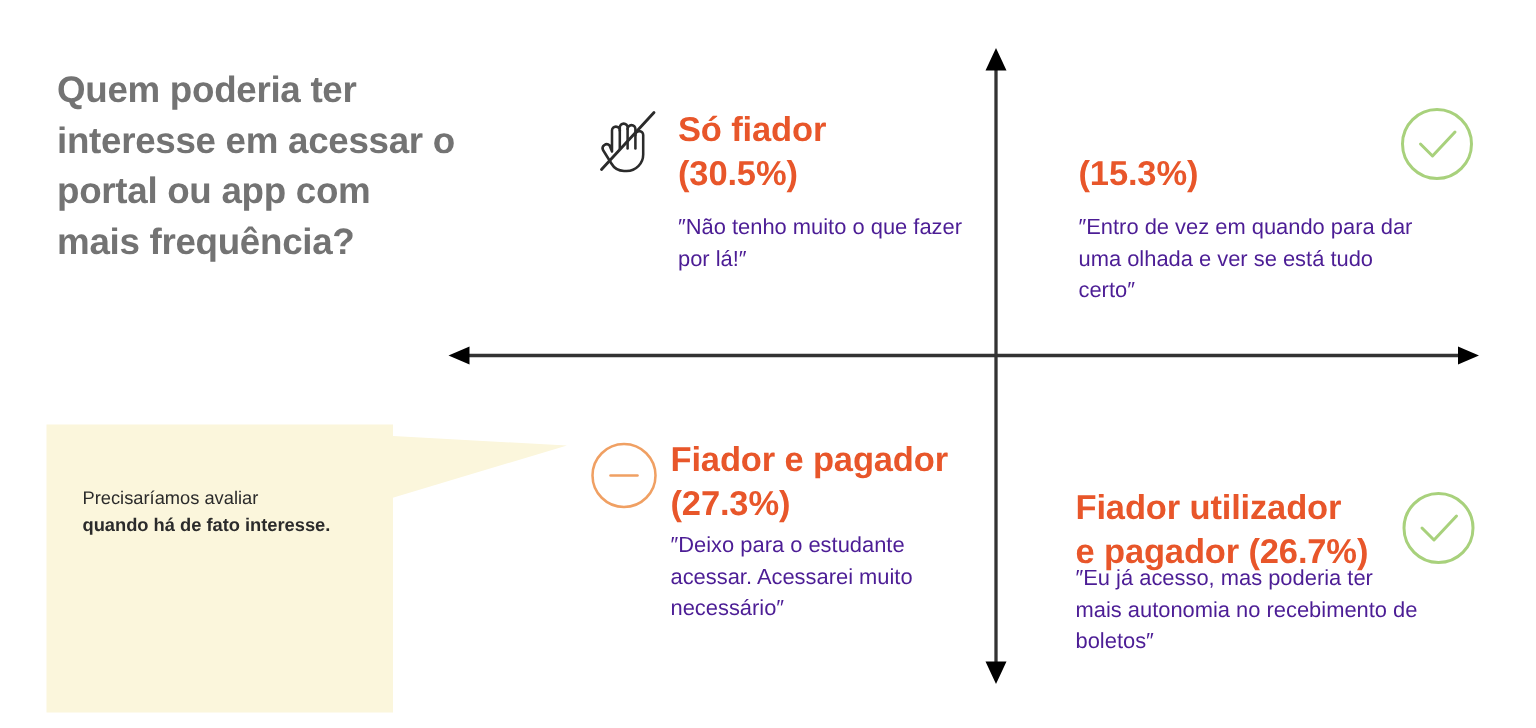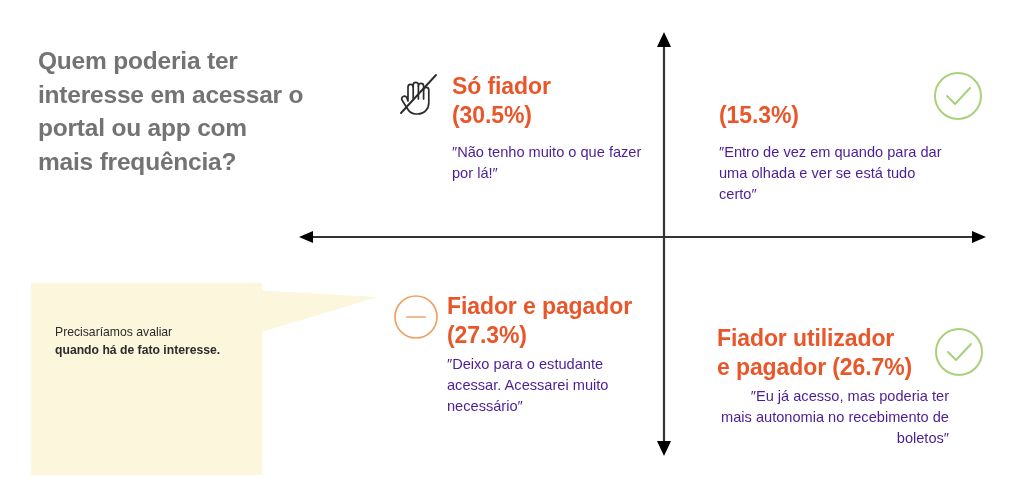--- a/index.html
+++ b/index.html
@@ -72,21 +72,21 @@
 
   #q-tr { left: 719px; top: 72px; width: 215px; }
   #q-tr .q-quote { position: absolute; left: 0px; top: 70px; width: 230px; }
   #icon-check-tr { position: absolute; left: 214px; top: -1px; }
 
   #q-bl { left: 447px; top: 292px; width: 200px; }
   #q-bl .q-quote { position: absolute; left: 0px; top: 62px; width: 175px; }
   #icon-minus { position: absolute; left: -54px; top: 2px; }
 
   #q-br { left: 717px; top: 280px; width: 215px; margin-top: 44px; }
-  #q-br .q-quote { position: absolute; left: 0px; top: 62px; width: 232px; text-align: right; }
+  #q-br .q-quote { position: absolute; left: 0px; top: 52px; width: 232px; }
   #icon-check-br { position: absolute; left: 217px; top: 3px; }
 </style>
 </head>
 <body>
 
 <div id="stage">
 
   <div id="page-title">Quem poderia ter interesse em acessar o portal ou app com mais frequência?</div>
 
   <div id="callout-wrap">

